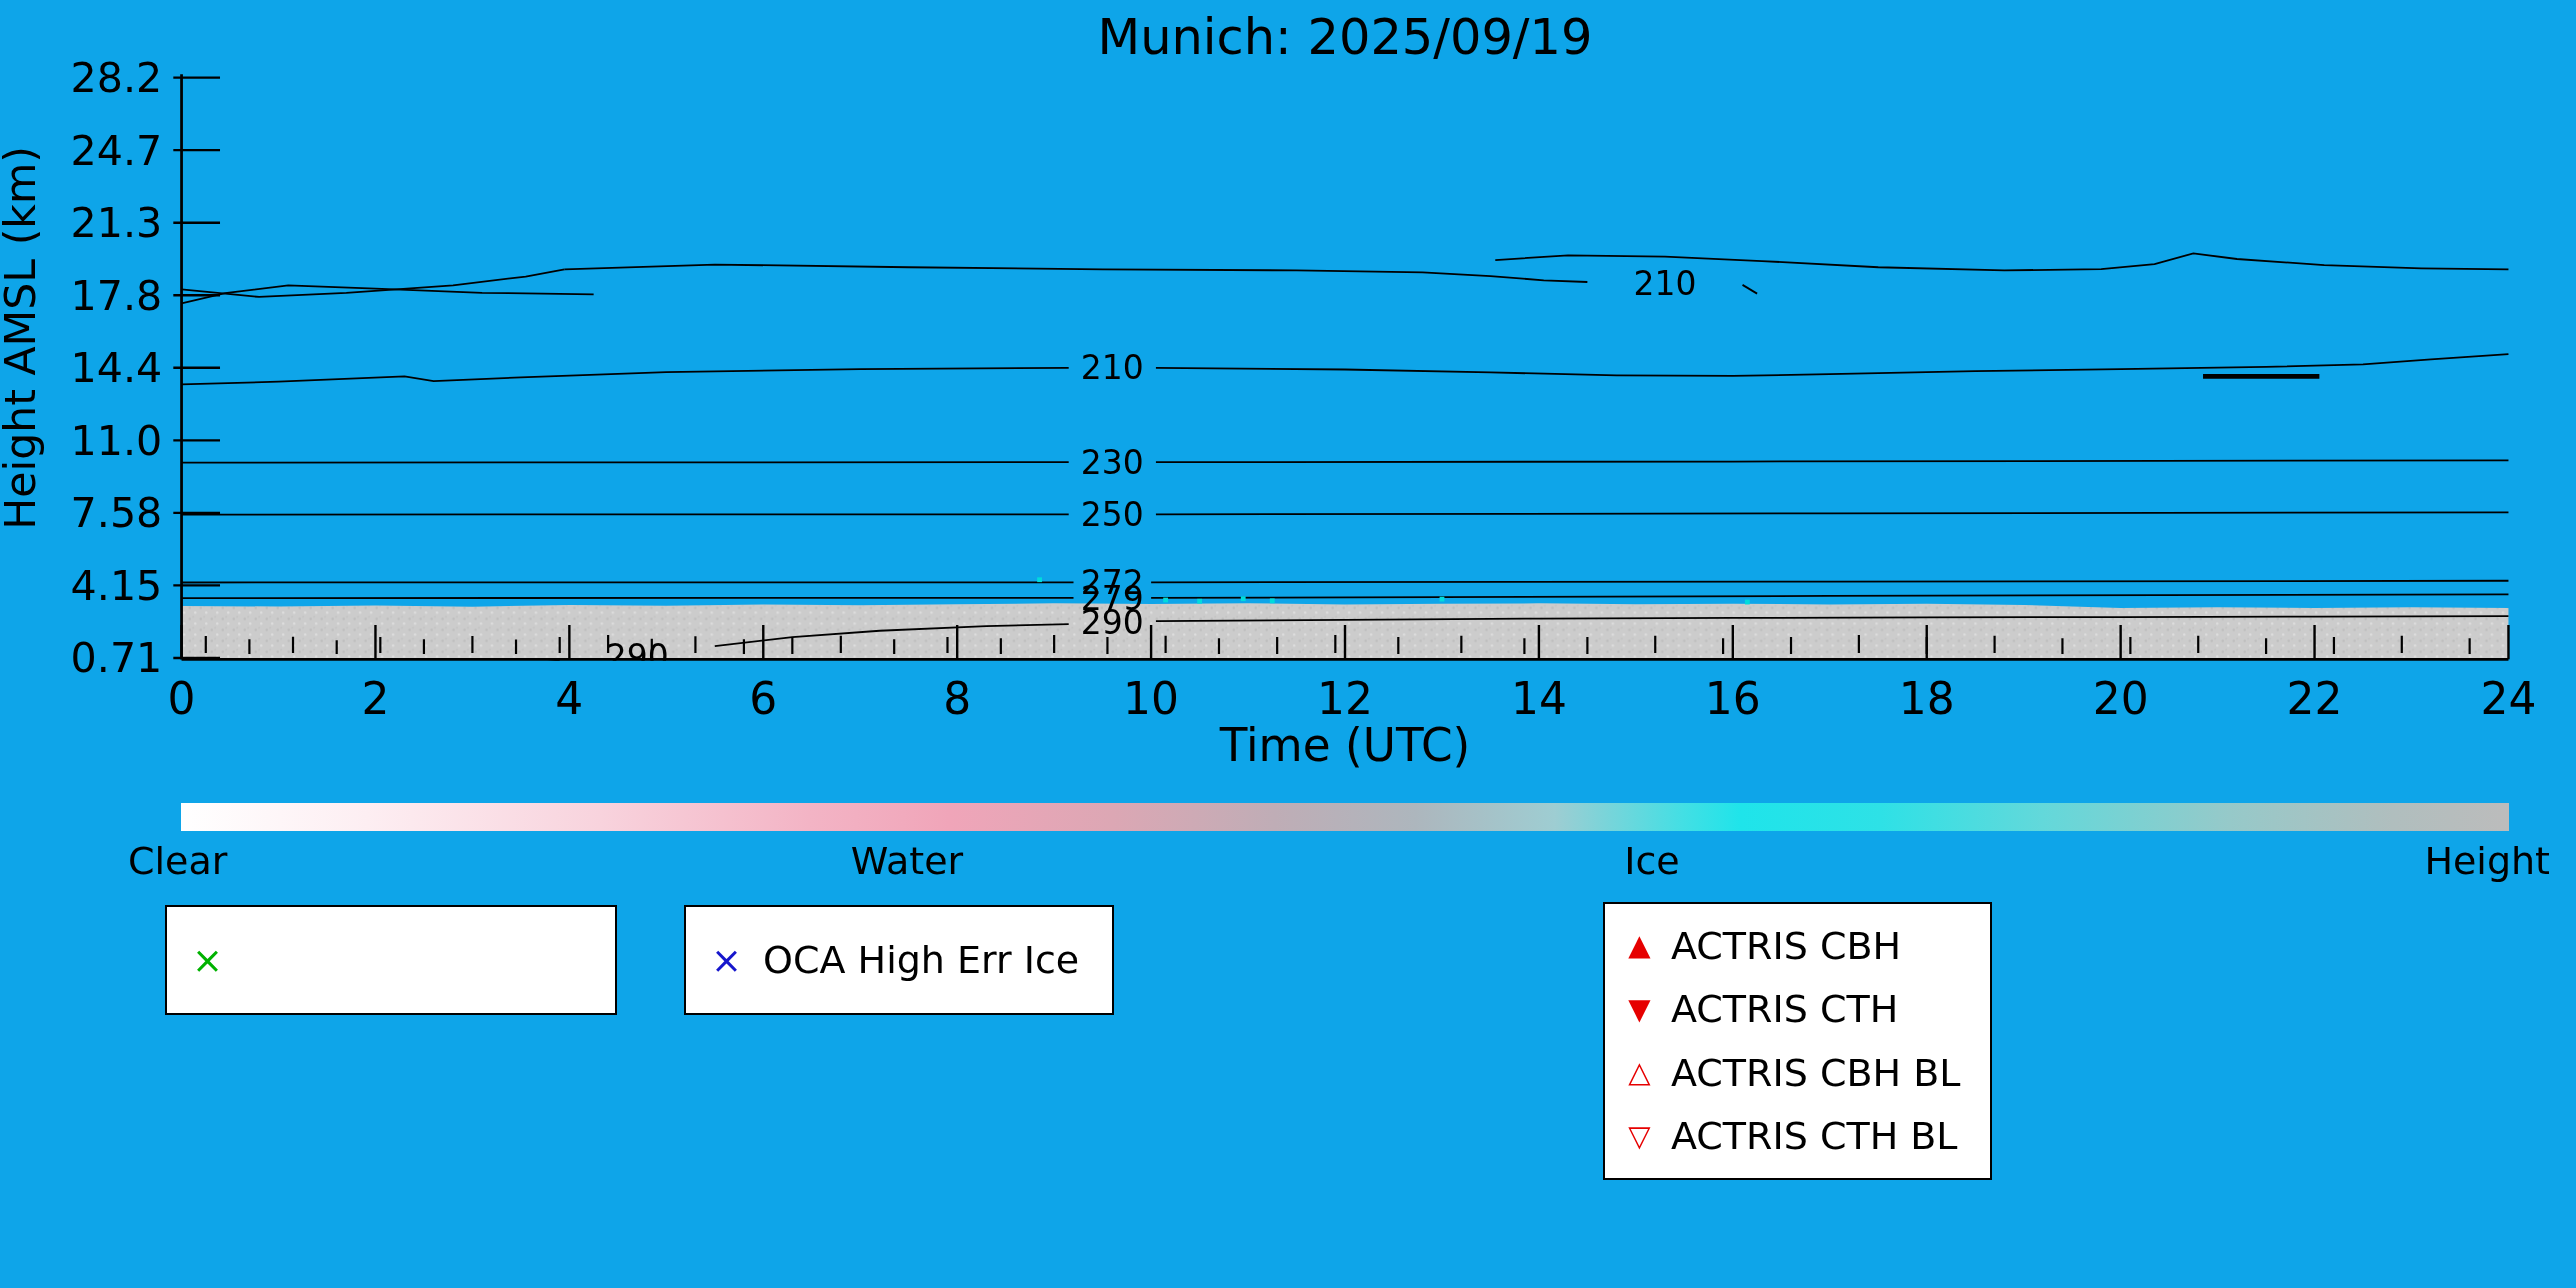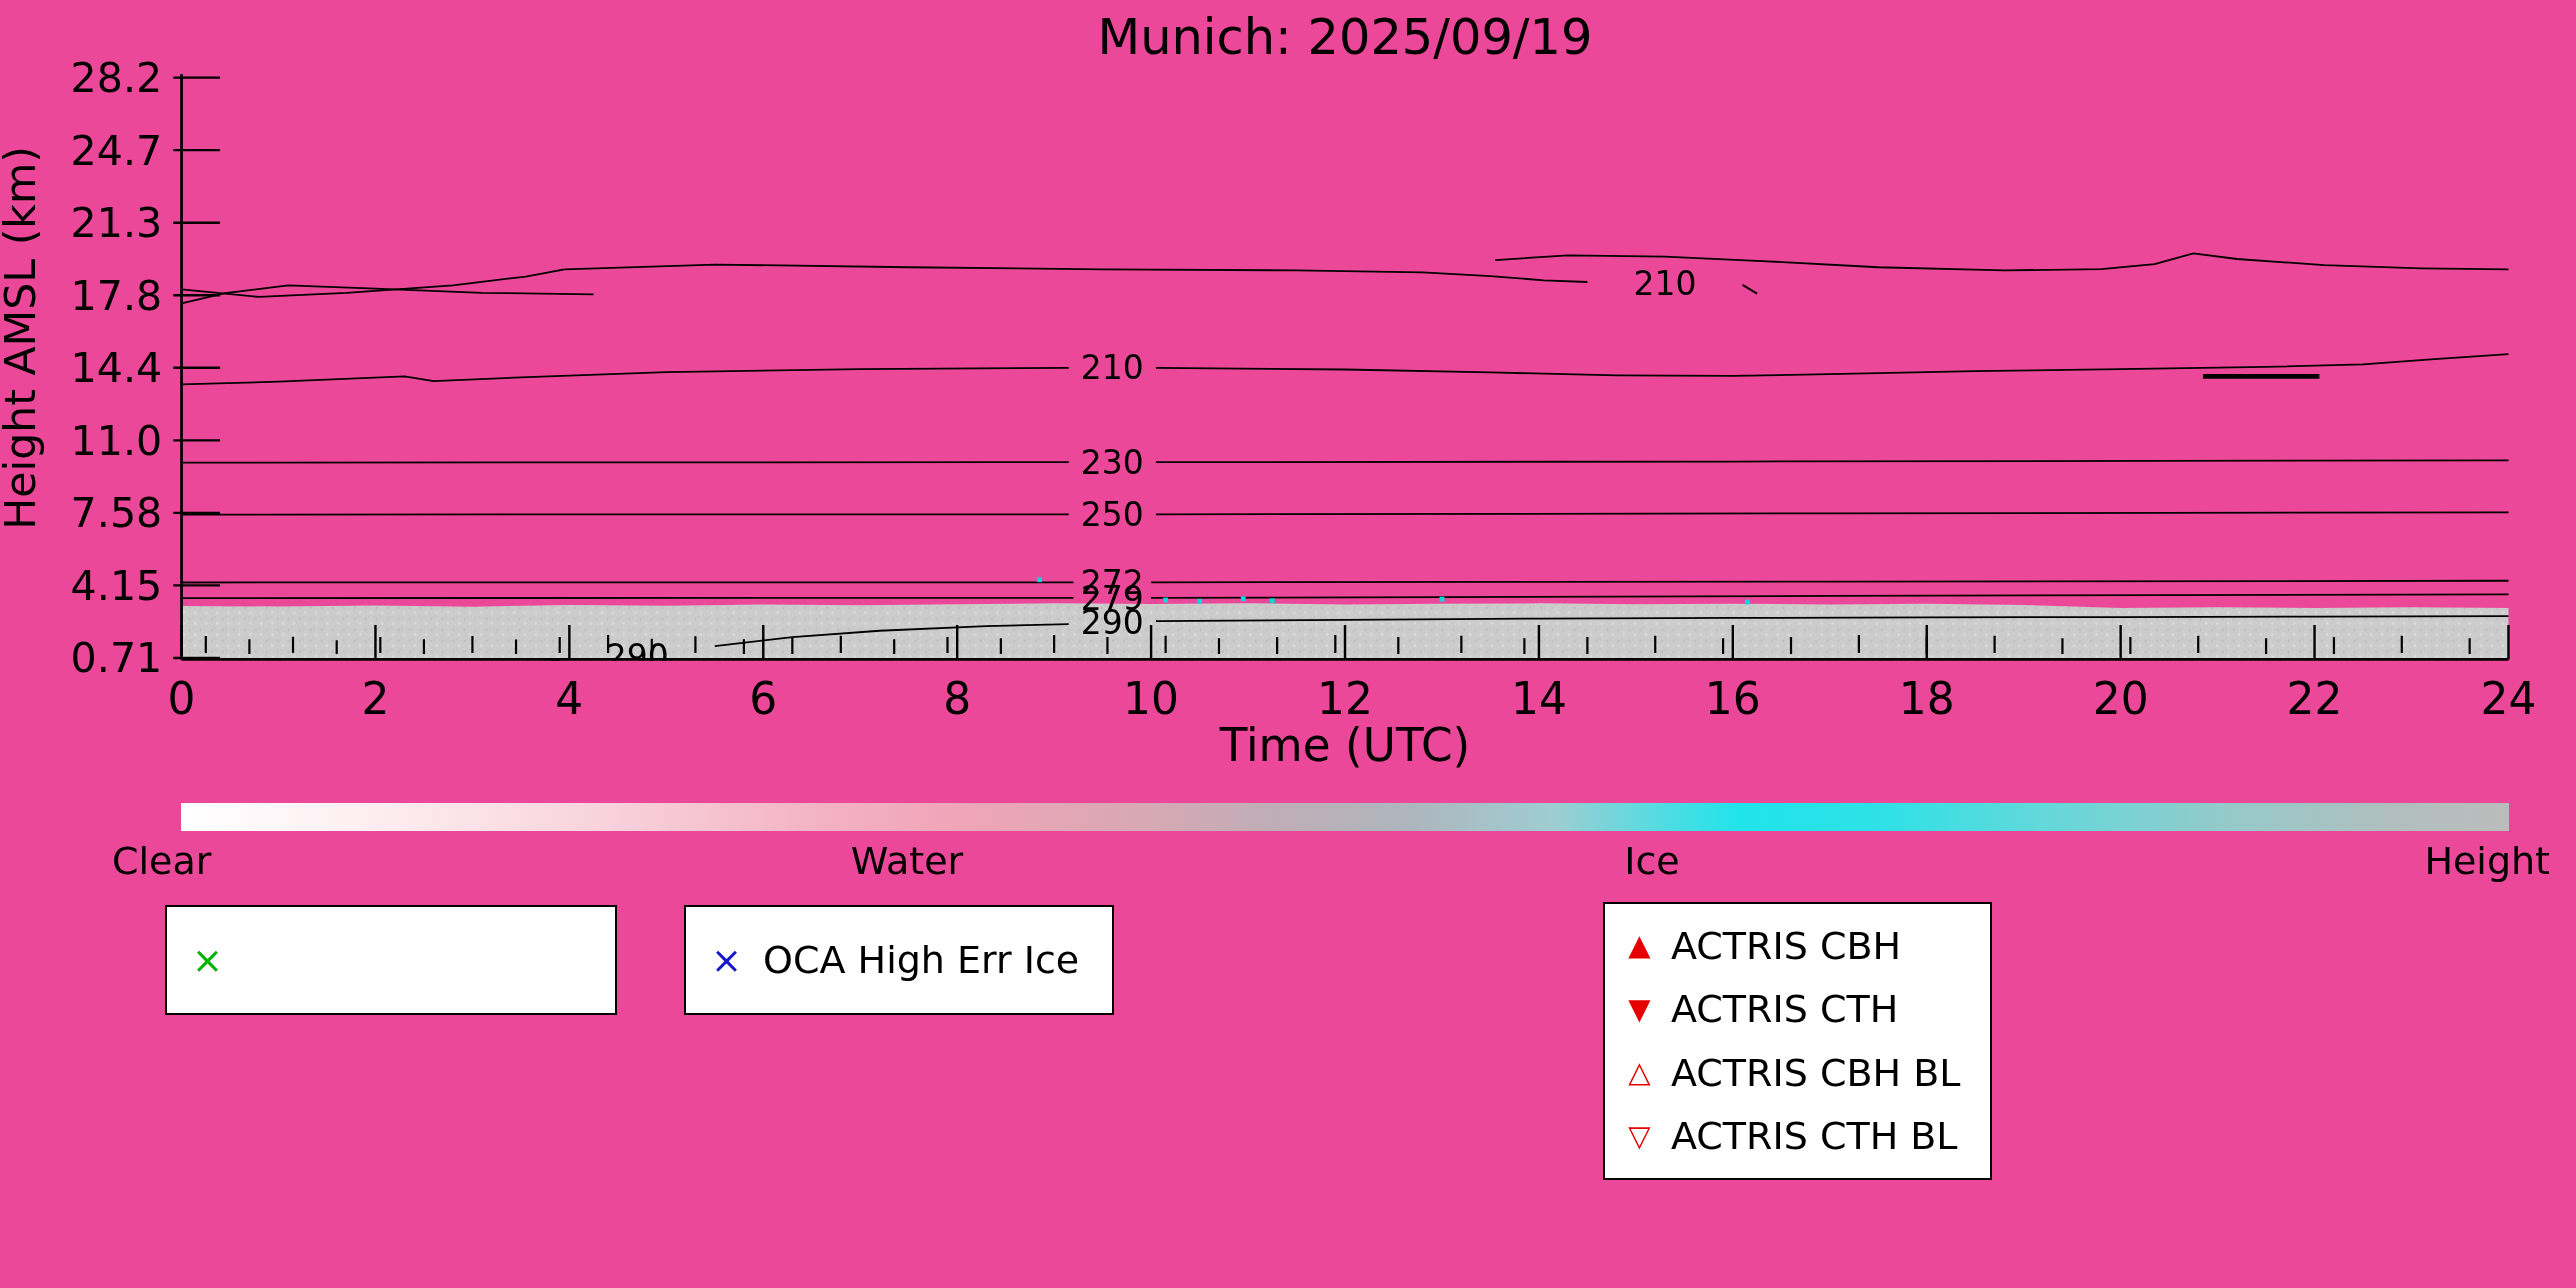--- a/index.html
+++ b/index.html
@@ -1,25 +1,25 @@
 <!DOCTYPE html>
 <html style="font-size:11px"><head>
 <meta charset="utf-8">
 <style>
   html,body{margin:0;padding:0;background:#ffffff;}
-  #root{position:relative;width:2576px;height:1288px;background:#ec4899;overflow:hidden;
+  #root{position:relative;width:2576px;height:1288px;background:#0ea5e9;overflow:hidden;
         font-family:"DejaVu Sans","Liberation Sans",sans-serif;color:#000;}
   svg text{font-family:"DejaVu Sans","Liberation Sans",sans-serif;fill:#000;}
   .title{font-size:72px;}
   .xlabel{font-size:66px;}
   .ylabel{font-size:62px;}
   #chart-svg{position:absolute;left:0;top:0;}
   #colorbar{position:absolute;left:181px;top:803px;width:2328px;height:27.5px;}
   .cbar-label{position:absolute;top:839px;font-size:38px;white-space:nowrap;}
-  #cl-clear{left:112px;text-align:center;}
+  #cl-clear{left:128px;text-align:center;}
   #cl-water{left:907px;transform:translateX(-50%);}
   #cl-ice{left:1652px;transform:translateX(-50%);text-align:center;}
   #cl-other{left:2550px;transform:translateX(-100%);}
   .lbox{position:absolute;border:2.1px solid #000;box-sizing:border-box;background:#fff;
         display:flex;align-items:center;gap:16.5px;padding-left:20.6px;}
   #legend-wat{left:165px;top:905px;width:452px;height:110px;}
   #legend-ice{left:684px;top:905px;width:430px;height:110px;}
   #legend-actris{left:1603px;top:902px;width:389px;height:278px;
         flex-direction:column;align-items:stretch;justify-content:space-evenly;
         padding-left:18px;gap:0;}

